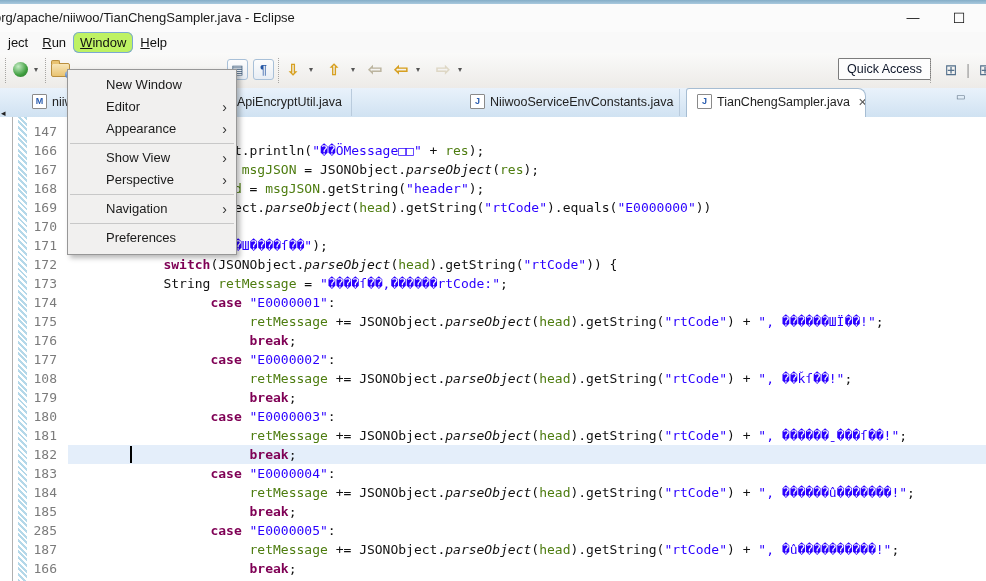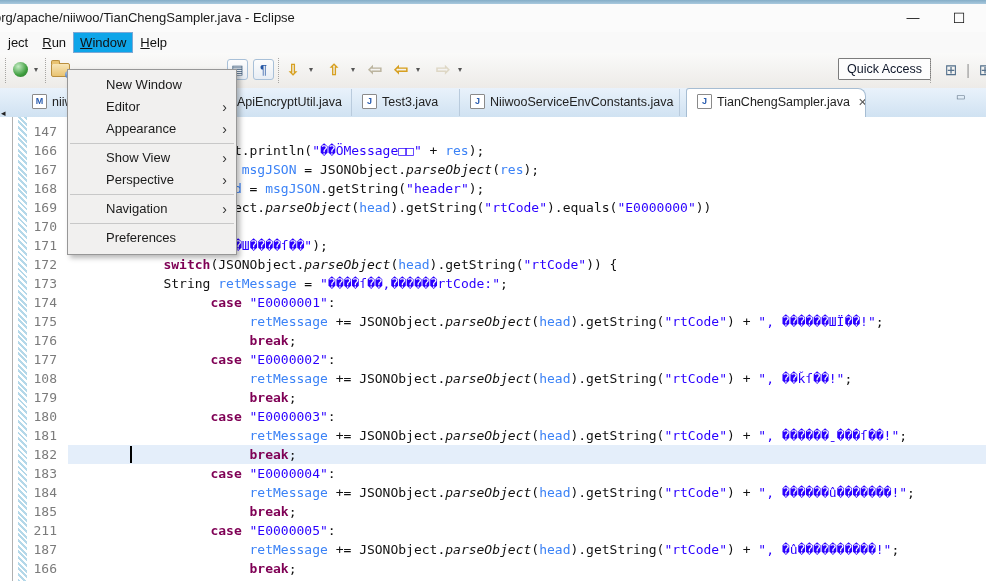--- a/index.html
+++ b/index.html
@@ -12,21 +12,21 @@
   
   .titlebar{position:absolute;left:0;top:4px;width:986px;height:28px;background:#fbfbfb;overflow:hidden;}
   .title{position:absolute;left:-6px;top:6px;font-size:13px;color:#1a1a1a;white-space:nowrap;}
   .winbtn{position:absolute;top:3px;width:30px;height:22px;text-align:center;color:#111;font-size:13px;line-height:22px;cursor:default;}
   .winbtn.min{left:898px;}
   .winbtn.max{left:944px;font-size:14px;}
 
   
   .menubar{position:absolute;left:0;top:32px;width:986px;height:21px;background:#f9f9f9;font-size:13px;color:#111;white-space:nowrap;padding-left:1px;box-sizing:border-box;}
   .mb-item{display:inline-block;padding:2px 7px;height:17px;line-height:17px;}
-  .mb-item.active{background:#0ea5e9;box-shadow:inset 0 0 0 1px #7ca8d5;}
+  .mb-item.active{background:#bef264;box-shadow:inset 0 0 0 1px #7ca8d5;border-radius:6px;}
   .mb-item u{text-decoration:underline;}
 
   
   .toolbar{position:absolute;left:0;top:53px;width:986px;height:35px;background:linear-gradient(180deg,#fafaf9,#edebe8);}
   .tbi{position:absolute;top:7px;height:20px;line-height:20px;text-align:center;font-size:15px;}
   .tb-sep{position:absolute;top:5px;height:25px;width:0;border-left:1px dotted #a7a5a2;}
   .green-ball{display:inline-block;width:15px;height:15px;border-radius:50%;background:radial-gradient(circle at 35% 30%,#c4ecc4,#3f9e3f 60%,#2a742a);margin-top:2px;}
   .caret{font-size:8px;color:#555;width:10px;}
   .folder{position:absolute;top:10px;width:17px;height:12px;background:linear-gradient(#f7e5b8,#e9c372);border:1px solid #b98e3e;border-radius:2px;}
   .folder:before{content:"";position:absolute;left:-1px;top:-4px;width:7px;height:3px;background:#e9c372;border:1px solid #b98e3e;border-bottom:none;border-radius:2px 2px 0 0;}
@@ -56,21 +56,21 @@
   .partial{position:absolute;left:80px;top:0;height:5px;overflow:hidden;white-space:pre;color:#222;}
   .partial span{display:block;margin-top:-13px;}
   .gutter{position:absolute;left:13px;top:5px;width:40px;text-align:right;color:#7b7b7b;}
   .gnum{height:19px;line-height:19px;padding-right:9px;}
   .code{position:absolute;left:55px;top:5px;right:0;}
   .line{height:19px;line-height:19px;white-space:pre;padding-left:25px;position:relative;color:#111;}
   .line.current{background:#e4eefa;}
   .cursor{position:absolute;left:62px;top:1px;width:1.5px;height:17px;background:#000;}
   .seg-k{color:#7f0055;font-weight:bold;}
   .seg-s{color:#2a00ff;}
-  .seg-v{color:#3b82f6;}
+  .seg-v{color:#4d7c0f;}
   .seg-m{font-style:italic;color:#111;}
   .seg-f{color:#8b5cf6;font-weight:bold;}
 
   
   .dropdown{position:absolute;left:67px;top:69px;width:168px;background:#f1f0ef;border:1px solid #979797;box-shadow:3px 3px 5px rgba(0,0,0,.28);z-index:20;padding:4px 0 5px 0;}
   .menu-item{position:relative;height:22px;line-height:22px;font-size:13px;color:#1a1a1a;padding-left:38px;}
   .menu-item .arr{position:absolute;right:9px;top:0;color:#333;font-size:14px;}
   .menu-sep{border-top:1px solid #c8c8c8;margin:3px 2px;}
 </style>
 </head>
@@ -112,21 +112,20 @@
     <span class="tb-sep" style="left:930px"></span>
     <span class="tbi persp" style="left:941px;width:20px">⊞</span>
     <span class="tbi pipe" style="left:964px;width:8px">|</span>
     <span class="tbi persp" style="left:975px;width:20px">⊞</span>
   </div>
 
   <div class="tabbar" id="tabbar">
     <span class="view-menu-icon">▭</span>
   <div class="tab" style="left: 22px; width: 185px; padding-left: 10px; box-sizing: border-box;"><span class="ticon">M</span><span>niiwo</span></div>
       <div class="tab" style="left: 207px; width: 145px; padding-left: 10px; box-sizing: border-box;"><span class="ticon">J</span><span>ApiEncryptUtil.java</span></div>
-      <div class="tab" style="left: 352px; width: 108px; padding-left: 10px; box-sizing: border-box;"><span class="ticon">J</span><span>Test3.java</span></div>
       <div class="tab" style="left: 460px; width: 220px; padding-left: 10px; box-sizing: border-box;"><span class="ticon">J</span><span>NiiwooServiceEnvConstants.java</span></div>
       <div class="tab active" style="left: 686px; width: 180px; padding-left: 10px; box-sizing: border-box;"><span class="ticon">J</span><span>TianChengSampler.java</span><span class="tclose">✕</span></div>
     </div>
 
   <div class="trim"></div>
   <span class="trim-arrow">◂</span>
 
   <div class="editor">
     <div class="quickdiff"></div>
     <div class="partial"><span>            )      (       =        ü   ((</span></div>
@@ -145,21 +144,21 @@
         <div class="gnum">176</div>
         <div class="gnum">177</div>
         <div class="gnum">108</div>
         <div class="gnum">179</div>
         <div class="gnum">180</div>
         <div class="gnum">181</div>
         <div class="gnum">182</div>
         <div class="gnum">183</div>
         <div class="gnum">184</div>
         <div class="gnum">185</div>
-        <div class="gnum">211</div>
+        <div class="gnum">285</div>
         <div class="gnum">187</div>
         <div class="gnum">166</div>
       </div>
     <div class="code" id="code">
         <div class="line"></div>
         <div class="line"><span class="seg-d">         System.out.println(</span><span class="seg-s">"��ÖMessage□□"</span><span class="seg-d"> + </span><span class="seg-v">res</span><span class="seg-d">);</span></div>
         <div class="line"><span class="seg-d">        JSONObject </span><span class="seg-v">msgJSON</span><span class="seg-d"> = JSONObject.</span><span class="seg-m">parseObject</span><span class="seg-d">(</span><span class="seg-v">res</span><span class="seg-d">);</span></div>
         <div class="line"><span class="seg-d">        String </span><span class="seg-v">head</span><span class="seg-d"> = </span><span class="seg-v">msgJSON</span><span class="seg-d">.getString(</span><span class="seg-s">"header"</span><span class="seg-d">);</span></div>
         <div class="line"><span class="seg-d">        </span><span class="seg-k">if</span><span class="seg-d">(JSONObject.</span><span class="seg-m">parseObject</span><span class="seg-d">(</span><span class="seg-v">head</span><span class="seg-d">).getString(</span><span class="seg-s">"rtCode"</span><span class="seg-d">).equals(</span><span class="seg-s">"E0000000"</span><span class="seg-d">))</span></div>
         <div class="line"><span class="seg-d">        {</span></div>

